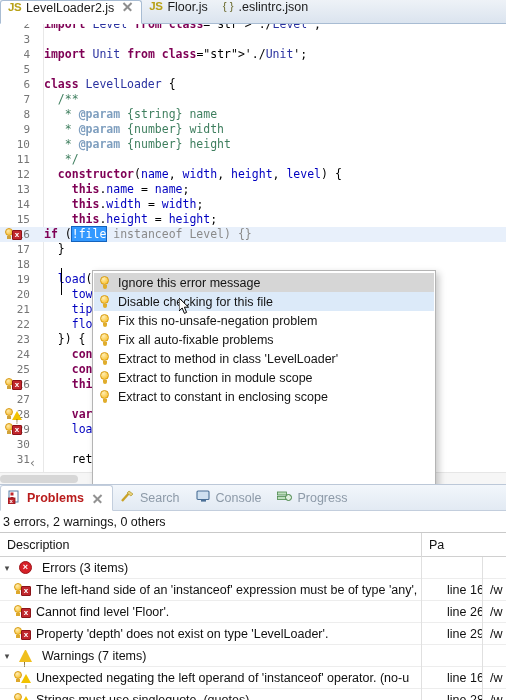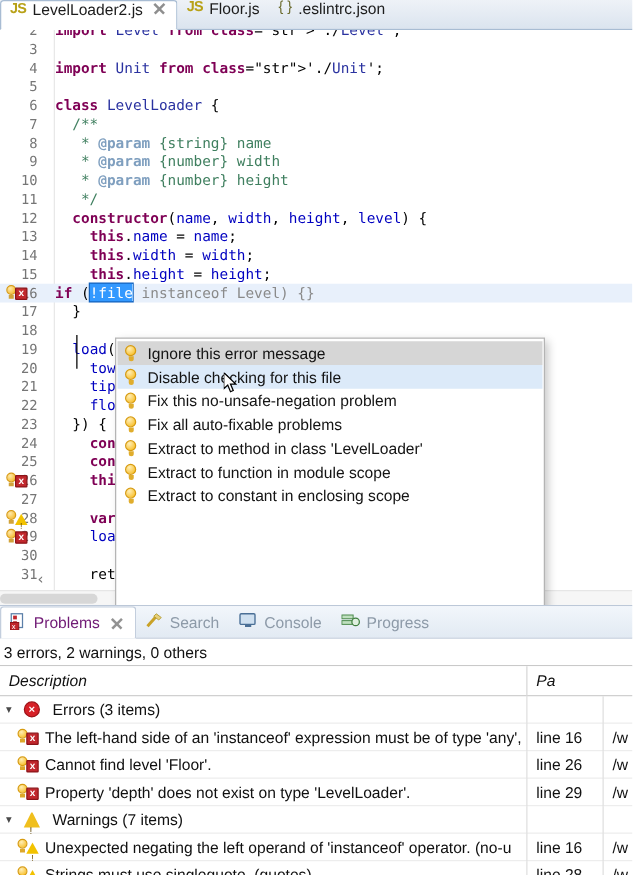--- a/index.html
+++ b/index.html
@@ -192,21 +192,21 @@
     background:linear-gradient(#f2f6fb,#e2eaf3);
     display:flex; align-items:stretch;
     border-bottom:1px solid #c3cedd;
   }
   .ptab {
     display:flex; align-items:center; gap:5px;
     padding:0 9px 0 7px; font-size:12.5px; white-space:nowrap;
     color:#8d9aa8;
   }
   .ptab.active {
-    background:#ffffff; color:#701a75; font-weight:normal;
+    background:#ffffff; color:#b91c1c; font-weight:bold;
     border:1px solid #c3cedd; border-bottom:1px solid #fff;
     border-top-left-radius:3px; border-top-right-radius:3px;
     margin-bottom:-1px;
   }
   .ptab .closebox {
     width:11px; height:11px; margin-left:3px; position:relative; opacity:.6;
   }
   .ptab .closebox::before, .ptab .closebox::after {
     content:""; position:absolute; left:0; top:5px; width:11px; height:1.5px; background:#4a4a4a;
   }
@@ -217,39 +217,39 @@
     height:22px; display:flex; align-items:center;
     padding-left:3px; font-size:12.5px; color:#111;
     border-bottom:1px solid #c9c9c9;
   }
   .tblhead {
     height:24px; display:flex; align-items:center;
     font-size:12.5px; color:#111;
     border-bottom:1px solid #d0d0d0;
     background:#ffffff;
   }
-  .th { padding-left:7px; position:relative; height:24px; line-height:24px;font-style:italic; }
+  .th { padding-left:7px; position:relative; height:24px; line-height:24px; }
   .th + .th { border-left:1px solid #d7d7d7; }
   .th-desc { width:421px; }
   .th-loc  { width:61px; }
   .th-path { flex:1; }
   .sortmark {
     position:absolute; left:27px; top:-2px; font-size:9px; color:#444;
     font-family:"DejaVu Sans", sans-serif;
   }
 
   .row {
     display:flex; height:22px; align-items:center;
     font-size:12.5px; color:#101010;
     border-bottom:1px solid #ededed;
   }
   .cell { height:22px; line-height:22px; overflow:hidden; white-space:nowrap; }
   .cell + .cell { border-left:1px solid #e0e0e0; }
   .c-desc { width:421px; display:flex; align-items:center; gap:5px; }
-  .c-loc  { width:61px; padding-left:7px; }
+  .c-loc  { width:61px; padding-left:25px; }
   .c-path { flex:1; padding-left:7px; }
 
   .twisty {
     width:14px; flex:0 0 14px; text-align:center;
     color:#4a4a4a; font-size:9px; font-family:"DejaVu Sans", sans-serif;
   }
   .grp-icon-err {
     width:13px; height:13px; border-radius:50%;
     background:#d62027; border:1px solid #9d1419;
     color:#fff; font-size:9px; line-height:11px; text-align:center;

